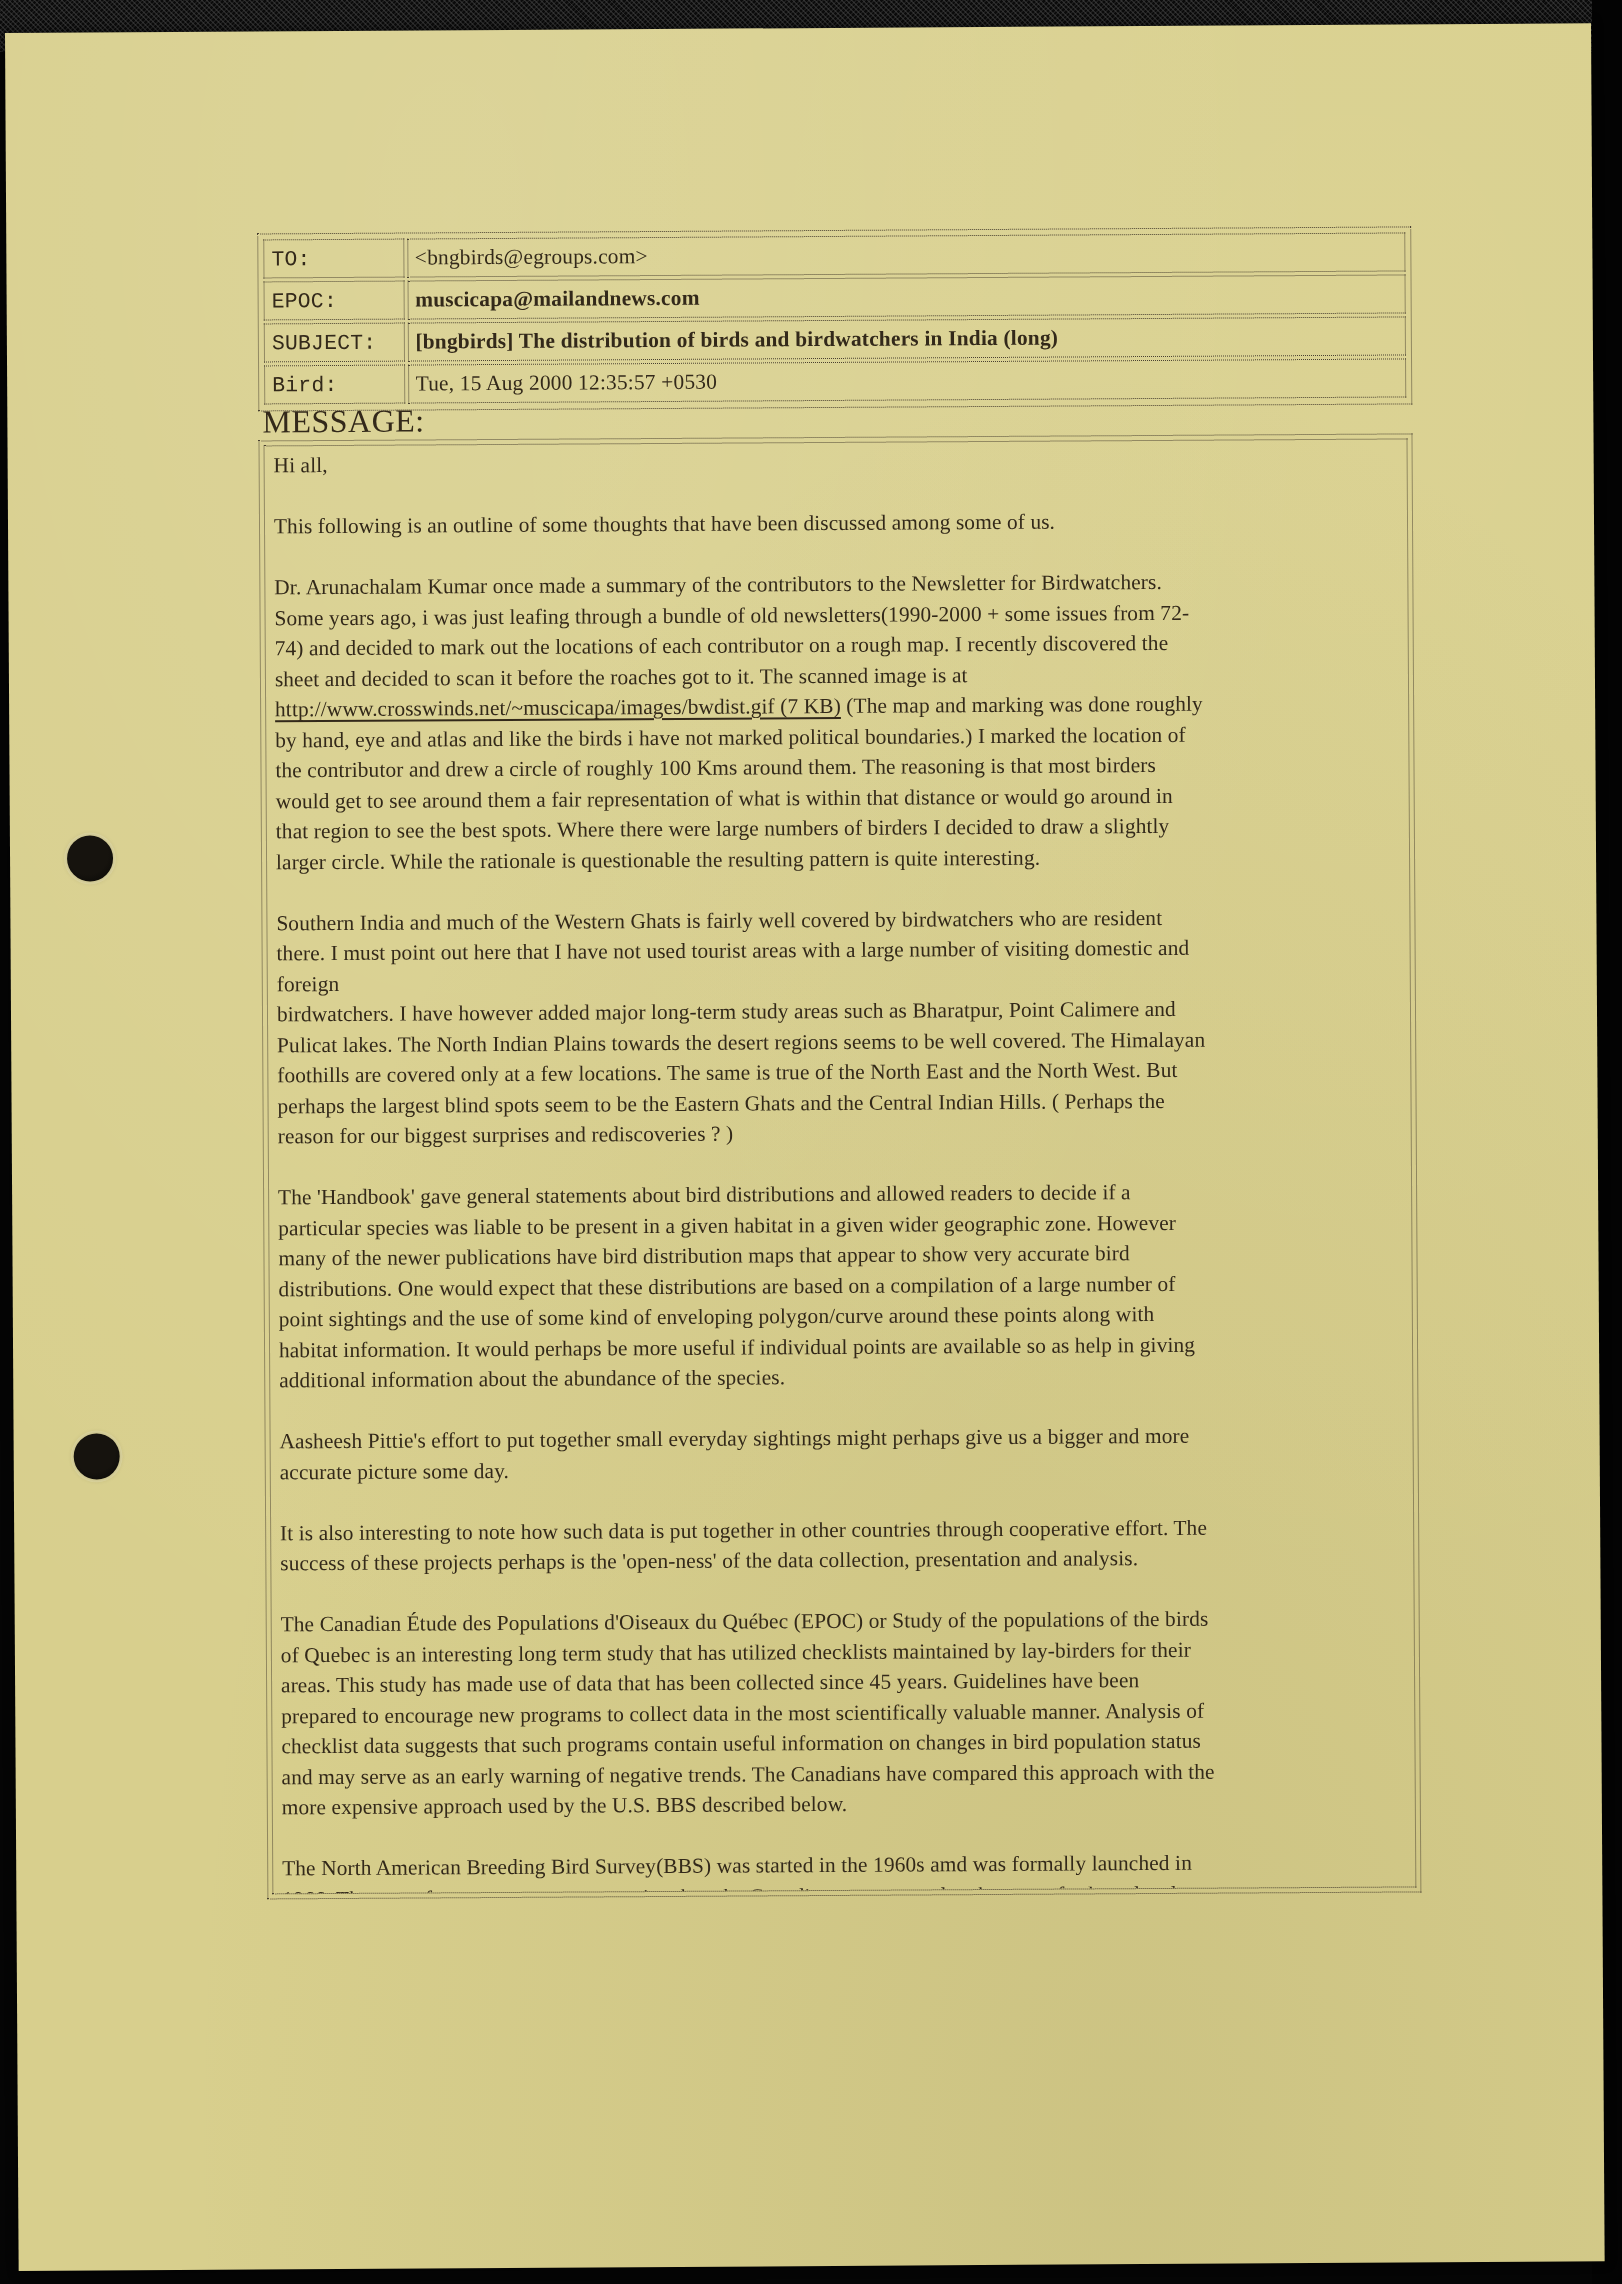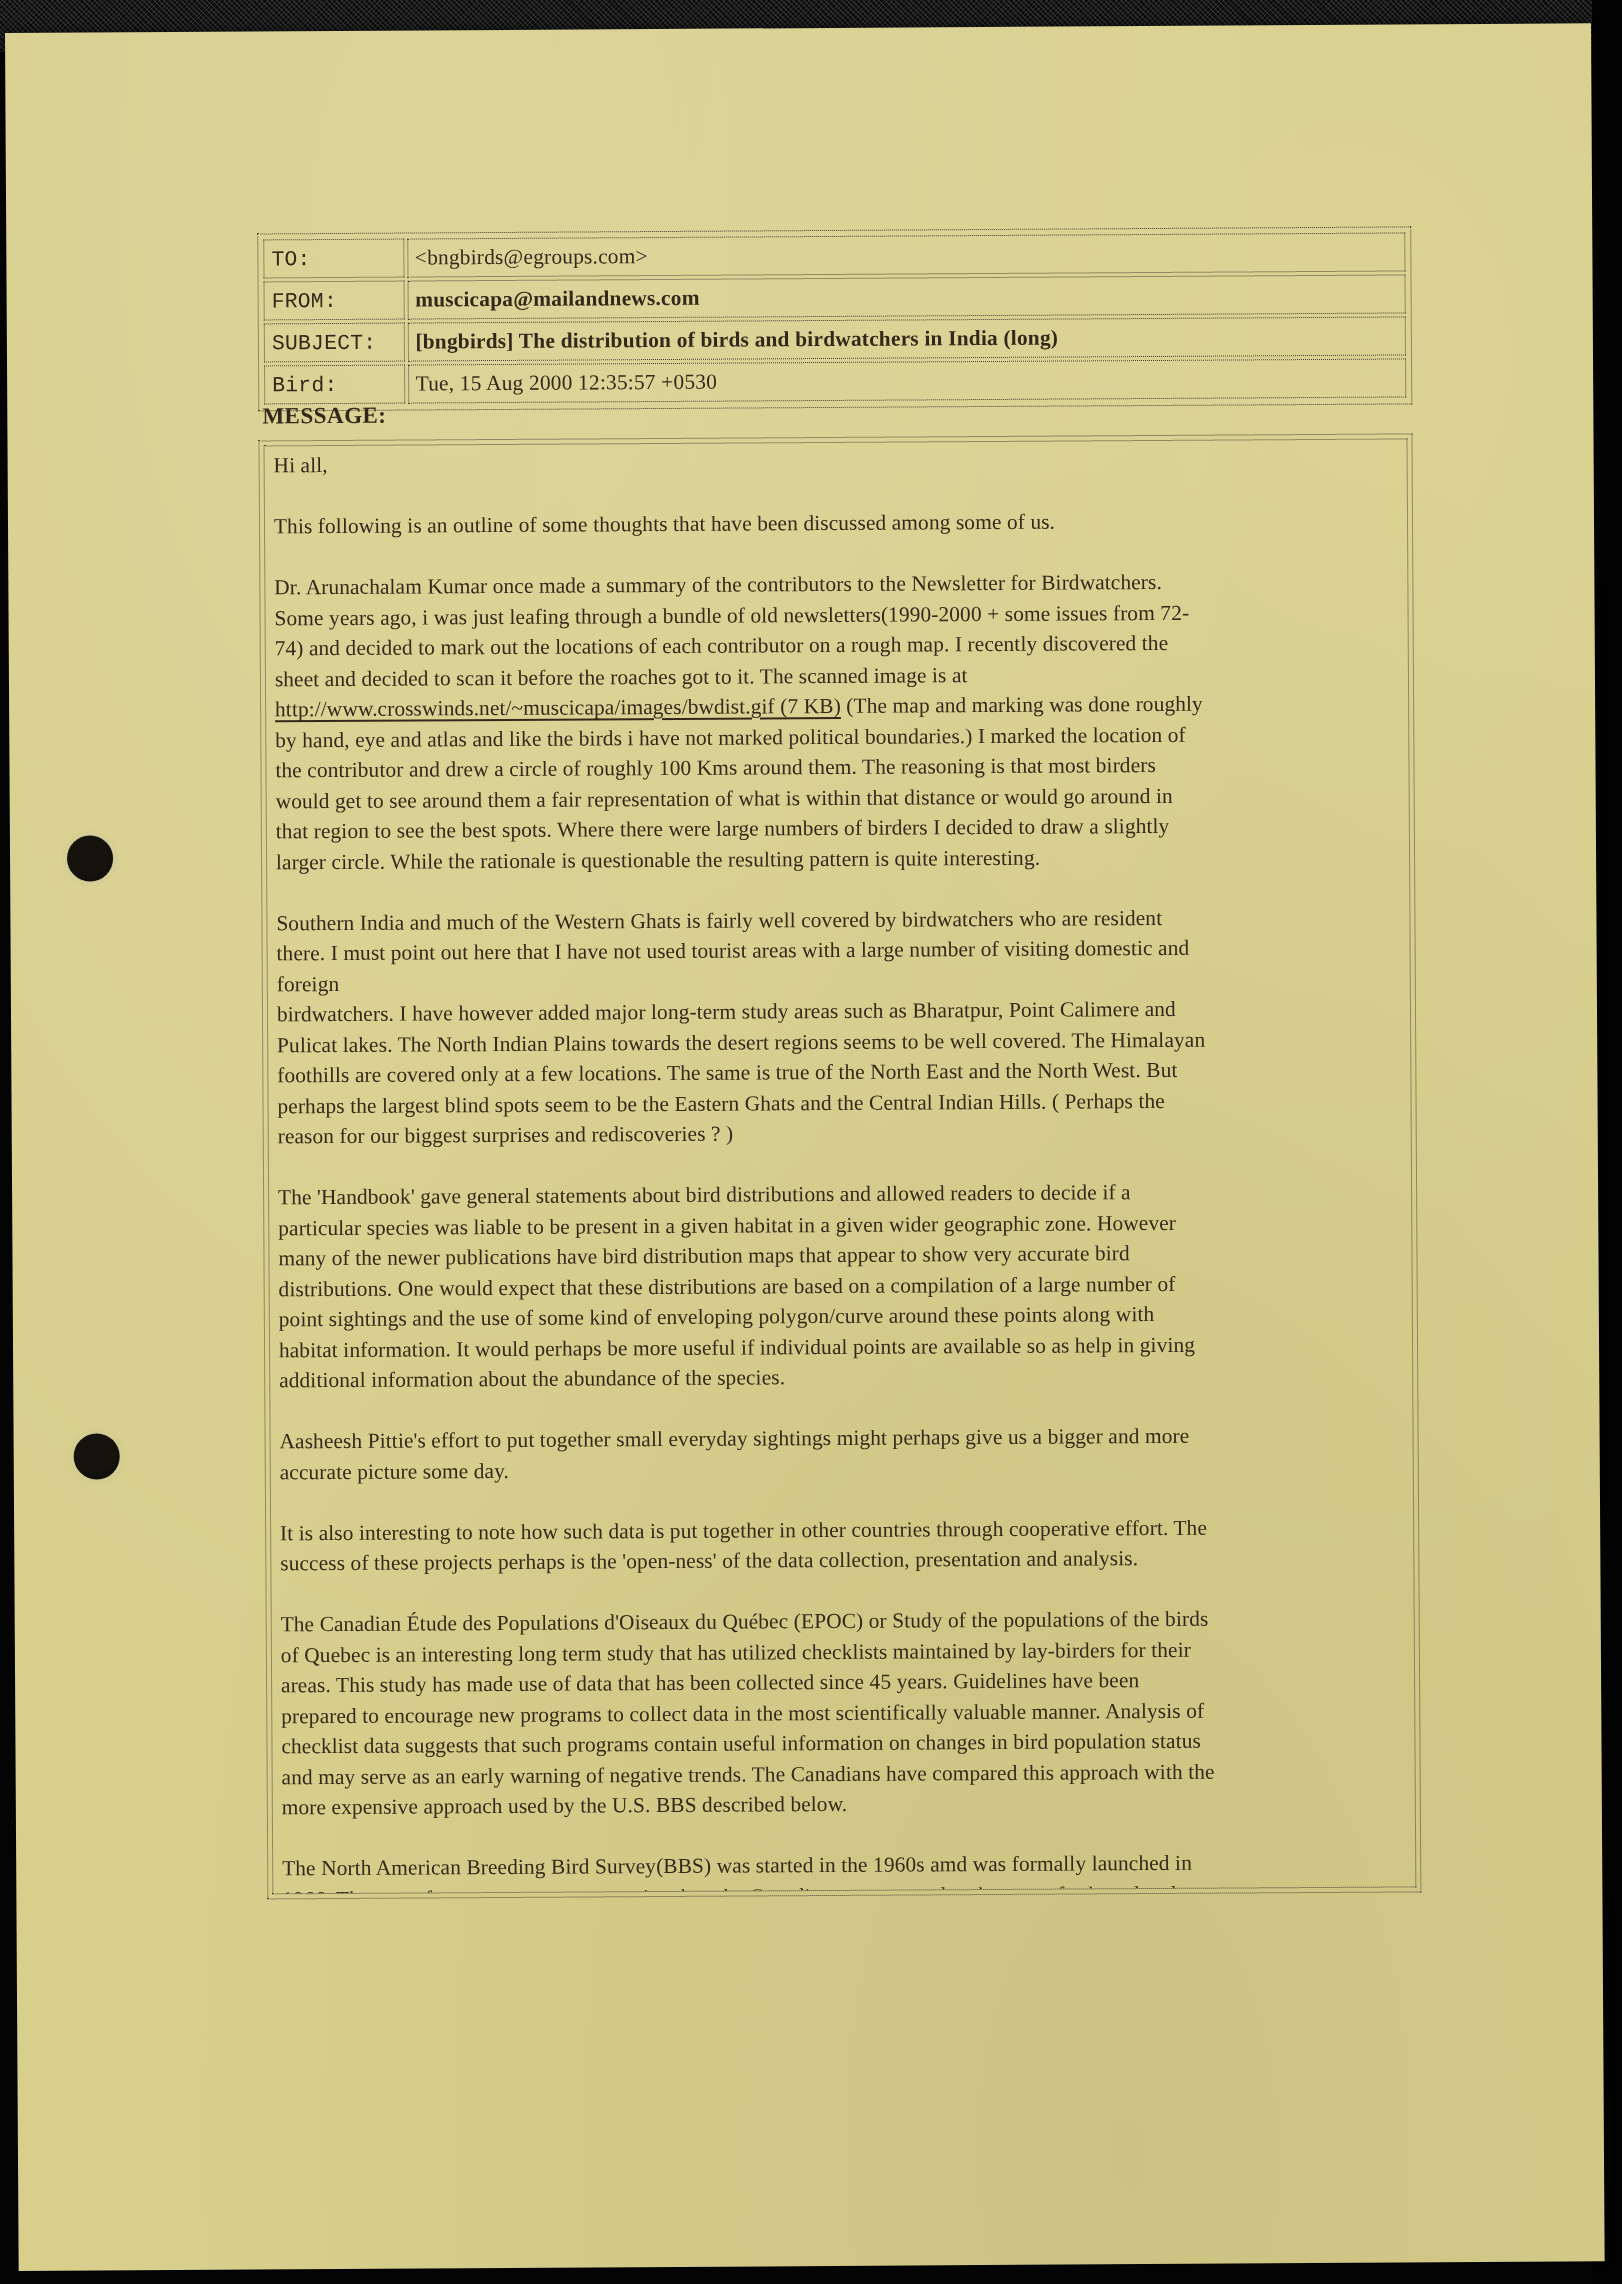--- a/index.html
+++ b/index.html
@@ -42,21 +42,21 @@
   table.hdr{width:100%;border-collapse:separate;border-spacing:3.8px;}
   table.hdr td{
     border:1px dotted #4a4131;height:35px;vertical-align:middle;
     padding:1px 6.7px;font-size:21.4px;letter-spacing:0.2px;
   }
   td.lbl{width:125px;font-family:Liberation Mono, monospace;}
   td.val.bold{font-weight:bold;}
 
   .message-label{
     position:absolute;left:255px;top:372px;
-    font-size:23px;font-weight:bold;letter-spacing:0.5px;
+    font-size:32px;font-weight:normal;letter-spacing:0.5px;
   }
   .msg-outer{
     position:absolute;left:251px;top:409px;width:1154px;height:1459px;
     border:1.4px dotted #4a4131;padding:4.3px;box-sizing:border-box;
   }
   .msg-inner{
     border:1px dotted #4a4131;width:100%;height:100%;box-sizing:border-box;
     padding:3.8px 8.6px 0 8.6px;overflow:hidden;
   }
   .body-text{
@@ -78,21 +78,21 @@
   <div class="hole h2"></div>
 
   <div class="hdr-table-wrap">
     <table class="hdr">
       <tbody>
         <tr>
           <td class="lbl">TO:</td>
           <td class="val">&lt;bngbirds@egroups.com&gt;</td>
         </tr>
         <tr>
-          <td class="lbl">FROM:</td>
+          <td class="lbl">EPOC:</td>
           <td class="val bold">muscicapa@mailandnews.com</td>
         </tr>
         <tr>
           <td class="lbl">SUBJECT:</td>
           <td class="val bold">[bngbirds] The distribution of birds and birdwatchers in India (long)</td>
         </tr>
         <tr>
           <td class="lbl">Bird:</td>
           <td class="val">Tue, 15 Aug 2000 12:35:57 +0530</td>
         </tr>

